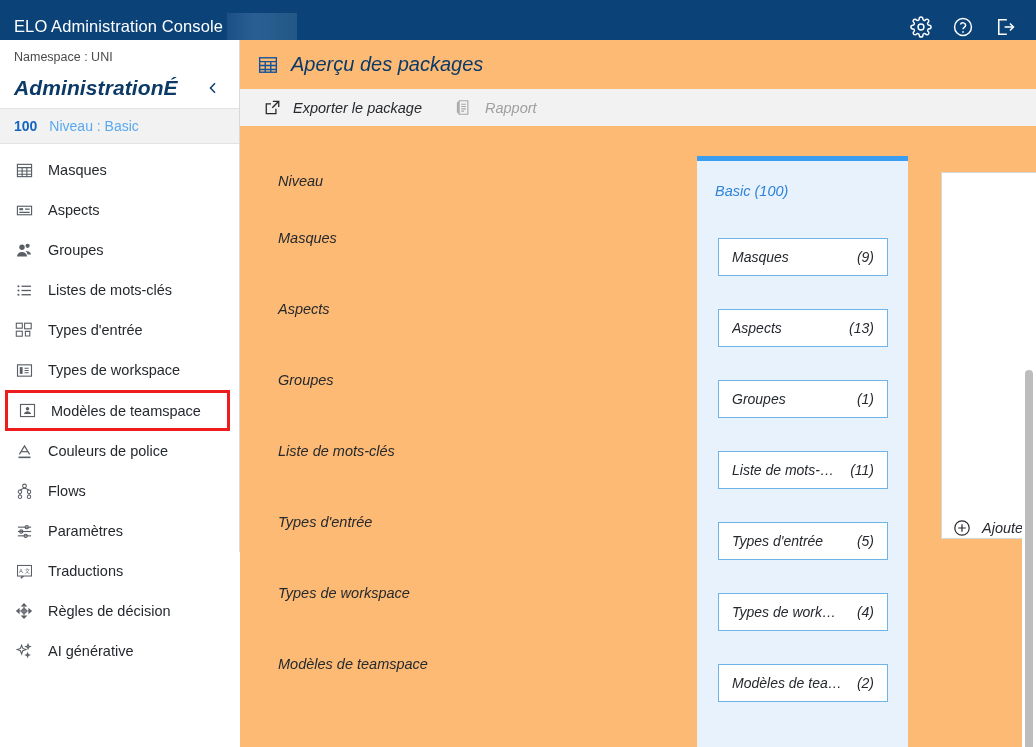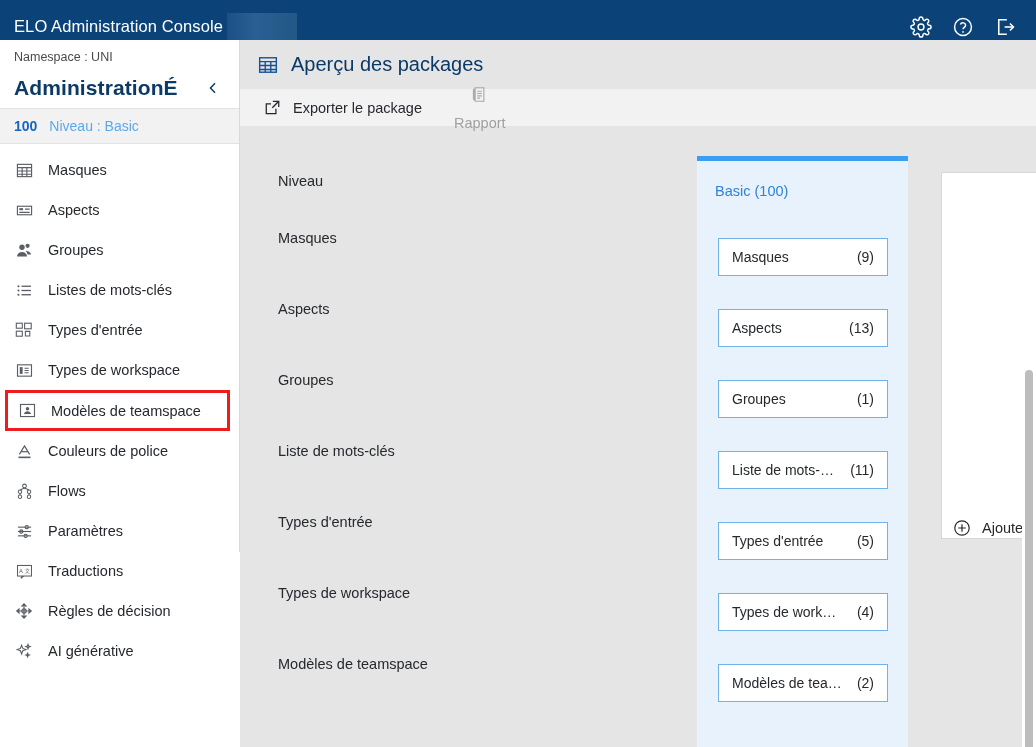--- a/index.html
+++ b/index.html
@@ -34,20 +34,21 @@
   .sidebar {
     position:absolute; left:0; top:40px; width:240px; height:512px;
     background:#ffffff; border-right:1px solid #d9d9d9;
   }
   .ns {
     font-size:12.5px; color:#4a4a4a; padding:10px 0 0 14px;
   }
   .side-head {
     display:flex; align-items:center; padding:4px 14px 0 14px;
     height:44px;
+    font-style:italic;
   }
   .side-head h1 {
     font-size:21px; font-weight:bold; color:#0b3a66; letter-spacing:.1px;
   }
   .collapse-btn { margin-left:auto; cursor:pointer; line-height:0; padding:4px; }
   .level-row {
     height:36px; background:#f2f2f2; border-top:1px solid #e2e2e2;
     border-bottom:1px solid #e2e2e2;
     display:flex; align-items:center; gap:12px; padding-left:14px;
     cursor:pointer;
@@ -64,33 +65,34 @@
   .nav-icon { width:20px; height:20px; flex:0 0 20px; line-height:0;
               display:flex; align-items:center; justify-content:center; }
   .nav-item.highlight {
     border:3px solid #ee1c1c; margin:0 9px 0 5px; padding-left:9px;
     height:41px;
   }
 
   
   .main {
     position:absolute; left:240px; top:40px; right:0; bottom:0;
-    background:#e5e5e5;
+    background:#fdba74;
+    font-style:italic;
   }
   .main-title {
     height:49px; display:flex; align-items:center; gap:13px; padding-left:18px;
   }
   .main-title h2 { font-size:20px; color:#0b3a66; font-weight:normal; }
   .toolbar {
     height:37px; background:#f2f2f2; display:flex; align-items:center;
     padding-left:22px; gap:32px;
   }
   .tool-btn { display:flex; align-items:center; gap:11px; cursor:pointer; }
   .tool-btn .tlabel { font-size:14.5px; color:#25292e; }
-  .tool-btn.disabled { cursor:default;flex-direction:column; }
+  .tool-btn.disabled { cursor:default; }
   .tool-btn.disabled .tlabel { color:#a0a0a0; }
 
   .board { position:relative; height:621px; }
 
   .col-labels {
     position:absolute; left:38px; top:0; width:180px;
   }
   .col-level {
     position:absolute; left:457px; top:30px; width:211px; bottom:0;
     background:#e7f2fd; border-top:5px solid #3c9ef0;

